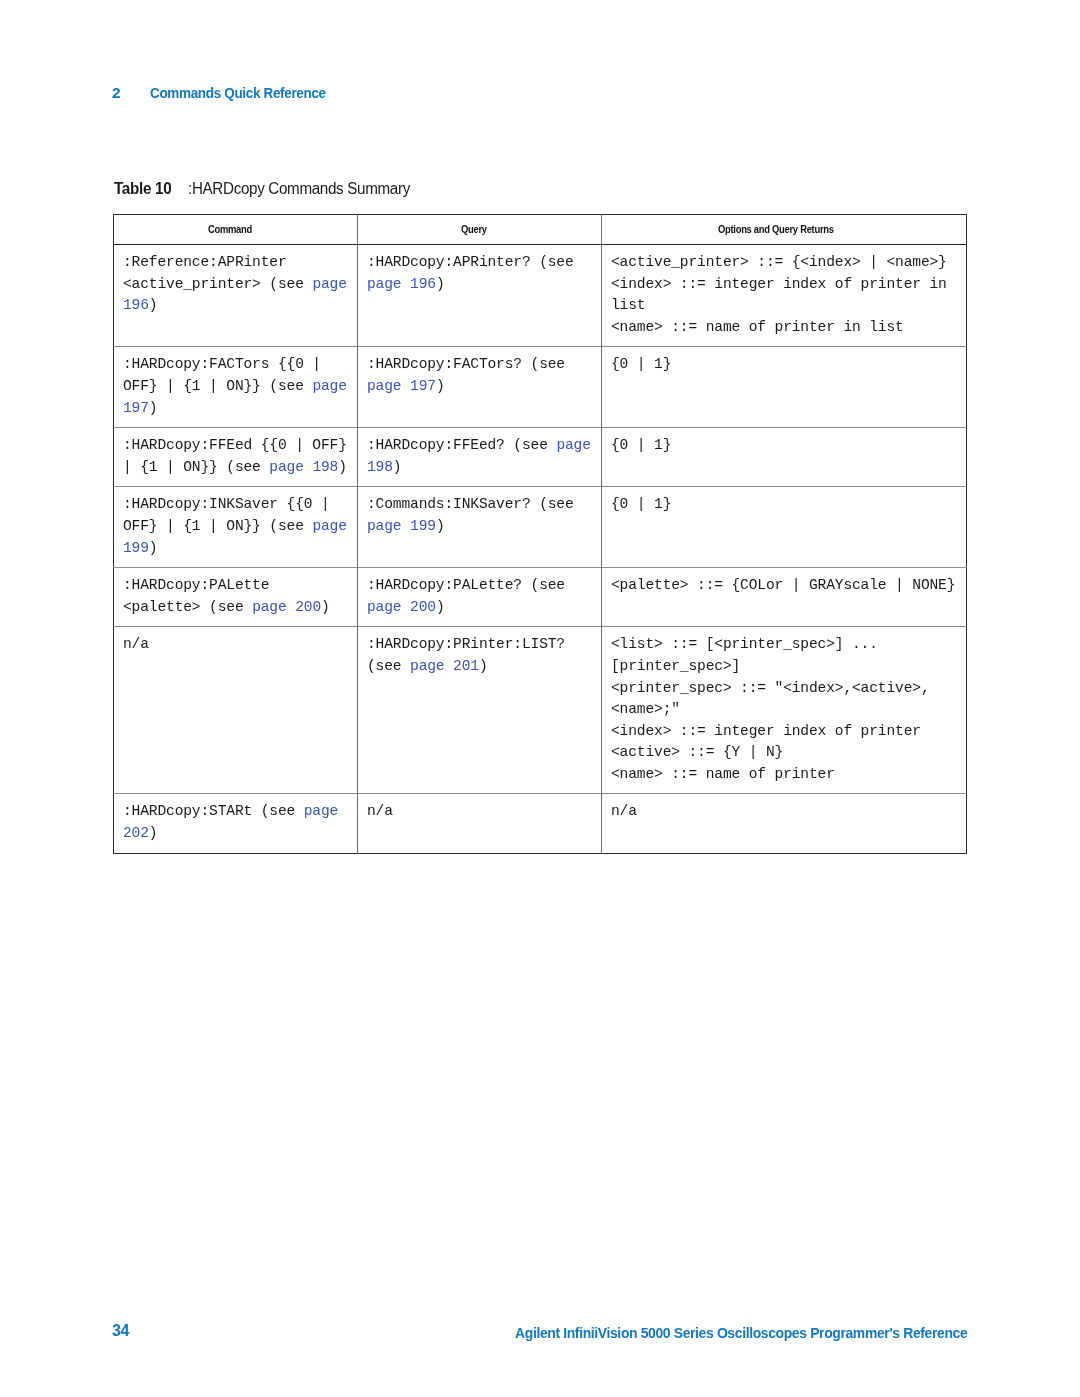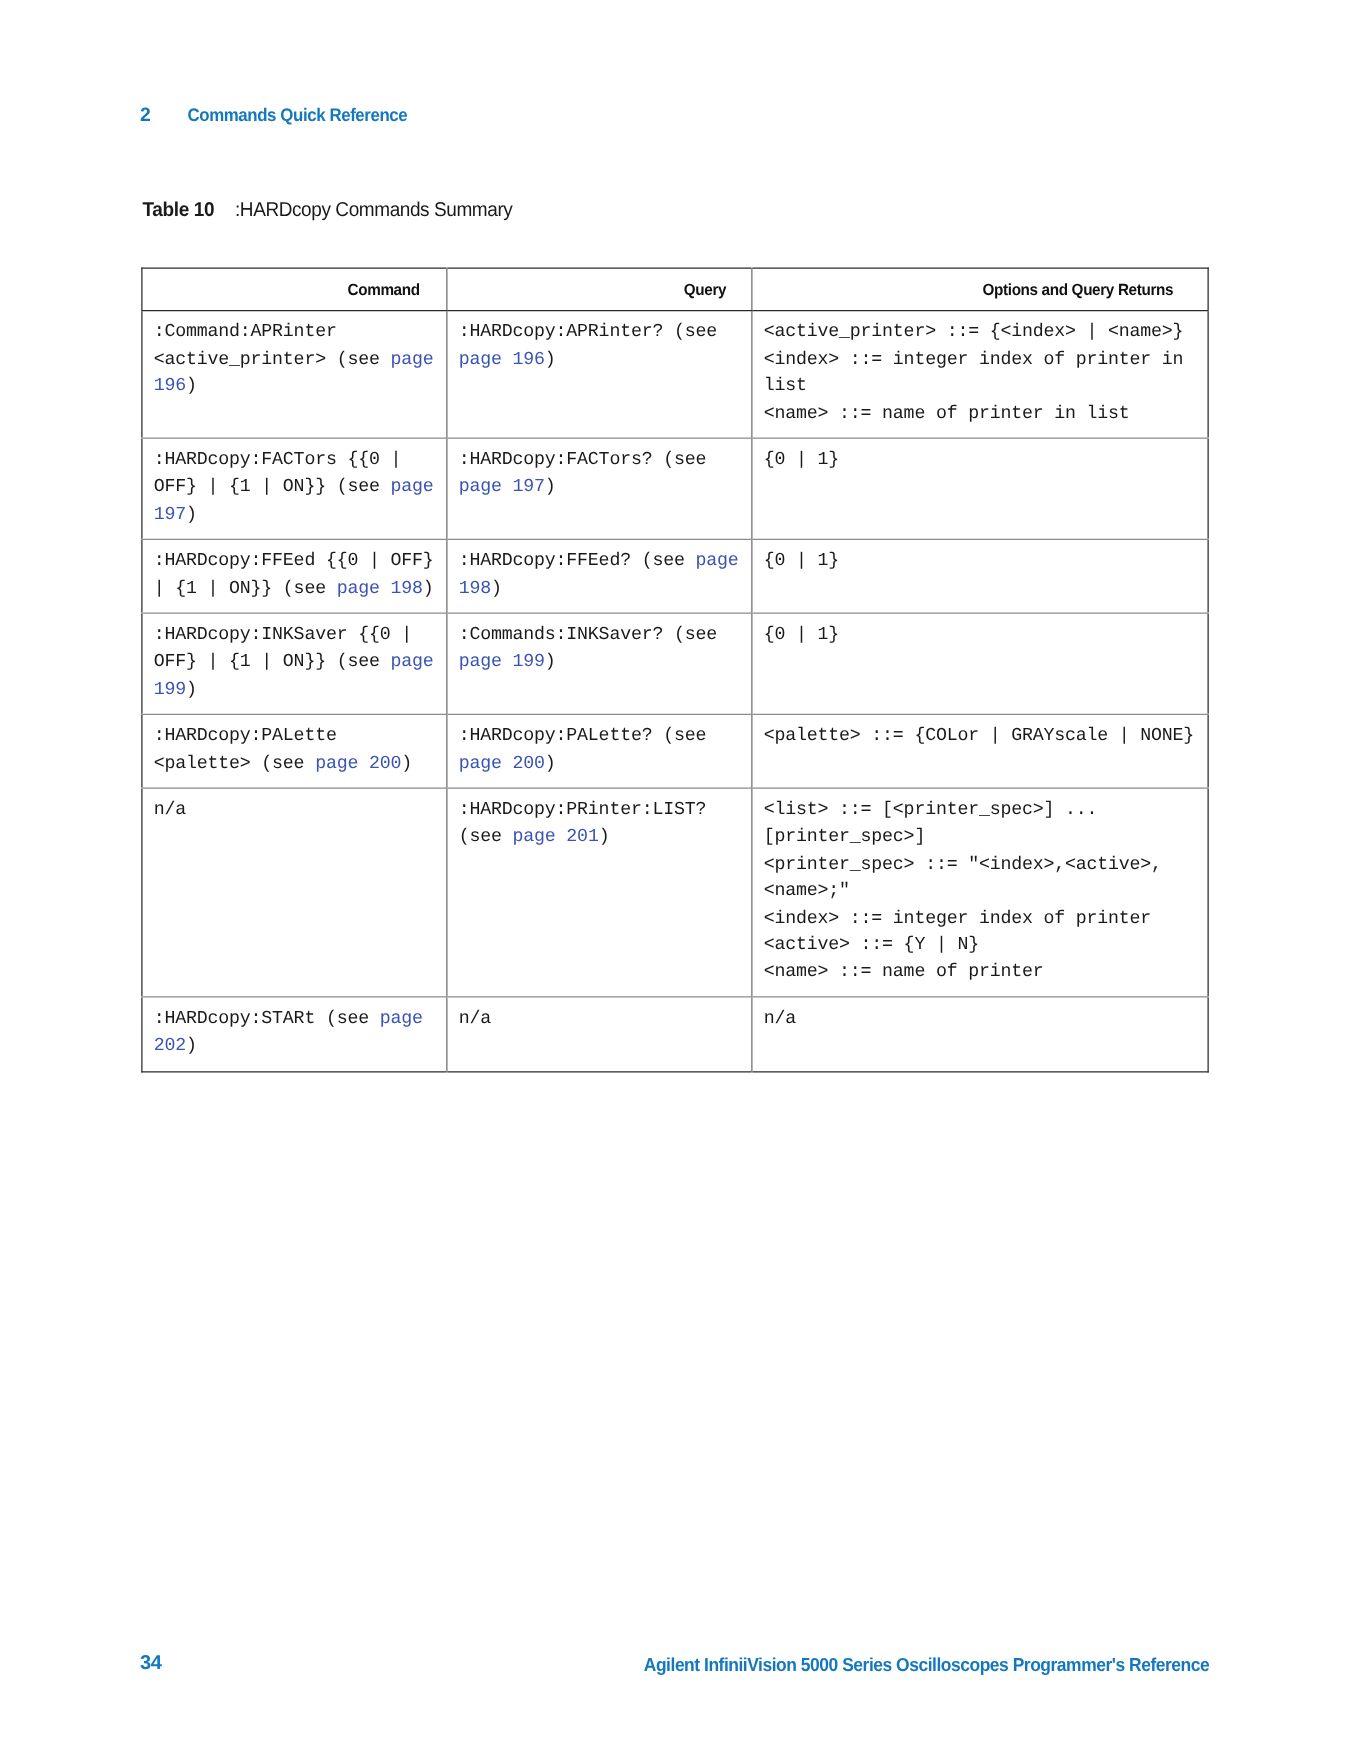--- a/index.html
+++ b/index.html
@@ -39,21 +39,21 @@
     color: #1478be;
     letter-spacing: -0.35px;
     transform: scaleX(0.93);
     transform-origin: left center;
   }
 
   
   .table-caption {
     position: absolute;
     left: 114px;
-    top: 160px;
+    top: 180px;
     display: flex;
     align-items: baseline;
     white-space: nowrap;
     text-align: center;
   }
   .caption-label {
     font-family: "Liberation Sans", sans-serif;
     font-weight: bold;
     font-size: 16px;
     color: #1a1a1a;
@@ -82,25 +82,25 @@
     border-left: 1.6px solid #2b2b2b;
     border-right: 1.6px solid #2b2b2b;
     border-top: 1.6px solid #2b2b2b;
     border-bottom: 1.6px solid #2b2b2b;
   }
   .cmd-table col.c1 { width: 244px; }
   .cmd-table col.c2 { width: 244px; }
   .cmd-table col.c3 { width: 365px; }
 
   .cmd-table th {
-    text-align: right;
+    text-align: center;
     vertical-align: top;
     font-family: "Liberation Sans", sans-serif;
     font-weight: bold;
-    font-size: 13px;
+    font-size: 10px;
     color: #111111;
     letter-spacing: -0.3px;
     padding: 9px 18px 9px 9px;
     border-bottom: 1.6px solid #2b2b2b;
     border-right: 1.4px solid #6e6e6e;
   }
   .cmd-table th:last-child { border-right: none; }
   .hdr-inner {
     display: inline-block;
     transform: scaleX(0.94);
@@ -181,21 +181,21 @@
   </colgroup>
   <thead>
     <tr>
       <th><span class="hdr-inner">Command</span></th>
       <th><span class="hdr-inner">Query</span></th>
       <th><span class="hdr-inner">Options and Query Returns</span></th>
     </tr>
   </thead>
   <tbody id="table-body">
       <tr>
-        <td><span>:Command:APRinter </span><span>&lt;active_printer&gt; (see </span><span class="lnk">page 196</span><span>)</span></td>
+        <td><span>:Reference:APRinter </span><span>&lt;active_printer&gt; (see </span><span class="lnk">page 196</span><span>)</span></td>
         <td><span>:HARDcopy:APRinter? </span><span>(see </span><span class="lnk">page 196</span><span>)</span></td>
         <td><span>&lt;active_printer&gt; ::= {&lt;index&gt; | &lt;name&gt;}
 &lt;index&gt; ::= integer index of printer in list
 &lt;name&gt; ::= name of printer in list</span></td>
       </tr>
       <tr>
         <td><span>:HARDcopy:FACTors {{0 | OFF} | {1 | ON}} </span><span>(see </span><span class="lnk">page 197</span><span>)</span></td>
         <td><span>:HARDcopy:FACTors? </span><span>(see </span><span class="lnk">page 197</span><span>)</span></td>
         <td><span>{0 | 1}</span></td>
       </tr>

